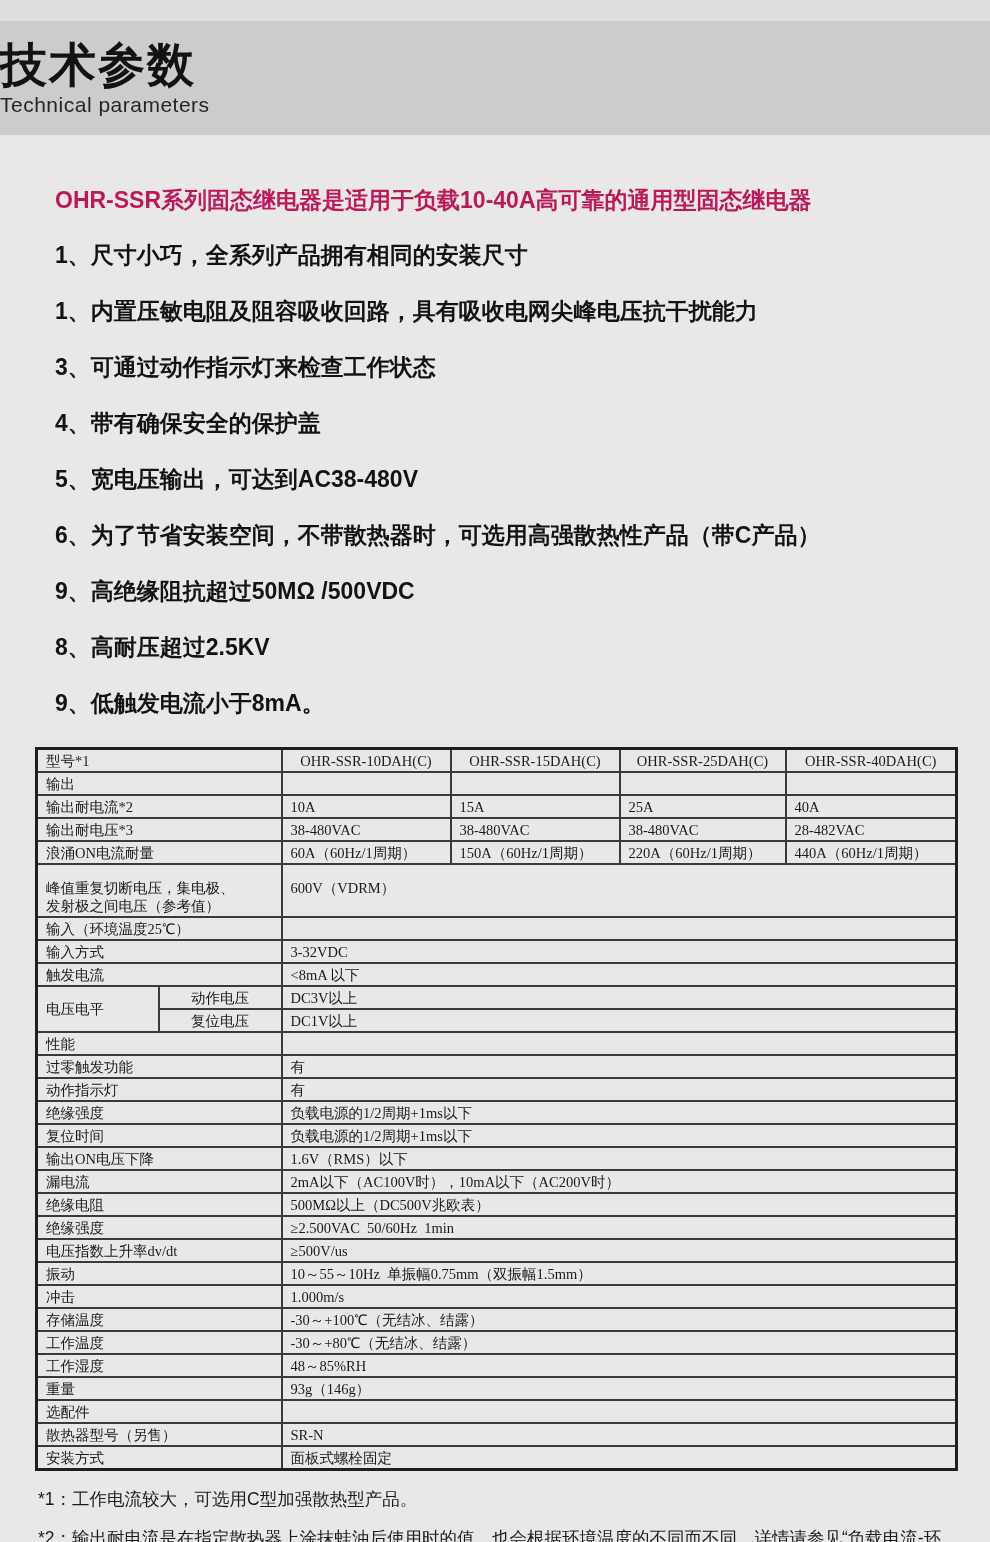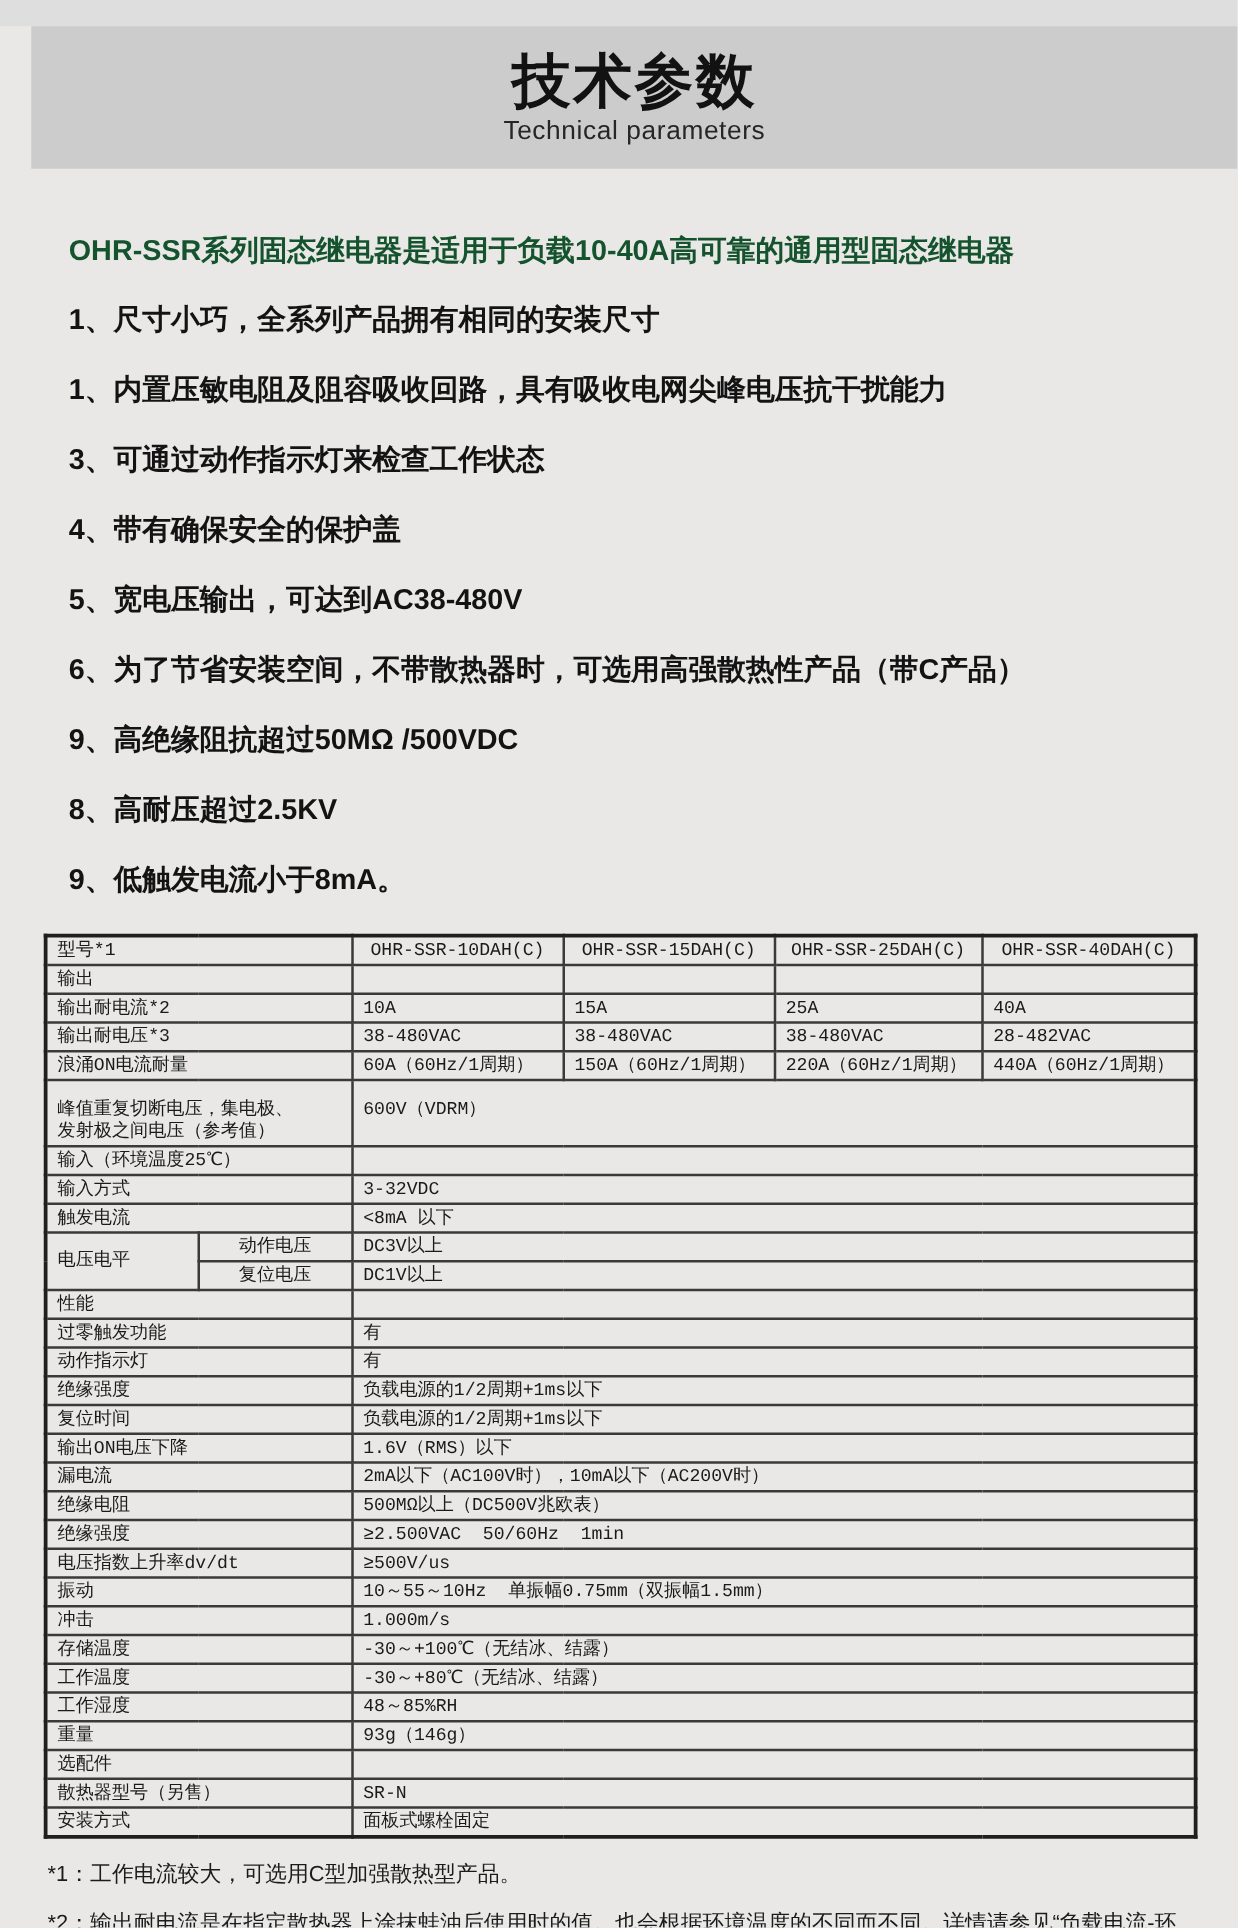--- a/index.html
+++ b/index.html
@@ -6,41 +6,41 @@
   body{
     width:990px;height:1542px;
     background:#e9e8e7;
     color:#161616;
     font-family:"Liberation Sans", sans-serif;
     overflow:hidden;
   }
   .top-strip{height:21px;background:#dfdede;}
   .title-band{
     height:114px;background:#cdcccc;
-    display:flex;flex-direction:column;align-items:center;justify-content:center;margin-left:25px;
+    display:flex;flex-direction:column;justify-content:center;
   }
   .title-band h1{
     margin:0;font-size:47px;line-height:52px;font-weight:bold;color:#121212;letter-spacing:2px;
   }
   .title-band .subtitle{
     font-size:21px;line-height:26px;color:#262626;margin-top:1px;letter-spacing:0.5px;
   }
   .content{padding:0 35px;}
   .intro{
-    margin:50px 0 0 20px;font-size:23px;line-height:30px;font-weight:600;color:#14532d;
+    margin:50px 0 0 20px;font-size:23px;line-height:30px;font-weight:600;color:#be185d;
   }
   ul.features{
     list-style:none;margin:28px 0 0 20px;padding:0;
     font-size:23px;font-weight:600;color:#131313;
   }
   ul.features li{line-height:24px;margin:0 0 32px 0;}
   table.spec{
     border-collapse:collapse;table-layout:fixed;width:920px;
     border:3px solid #1f1f1f;
-    font-family:Liberation Mono, monospace;
+    font-family:Liberation Serif, serif;
   }
   table.spec td{
     border:2px solid #3a3a3a;
     font-size:14.5px;line-height:18px;height:19px;
     padding:1px 8px;color:#1a1a1a;vertical-align:middle;
     overflow:hidden;
   }
   td.lbl{text-align:left;white-space:pre-line;}
   td.sublbl{text-align:center;}
   td.model{text-align:center;}

